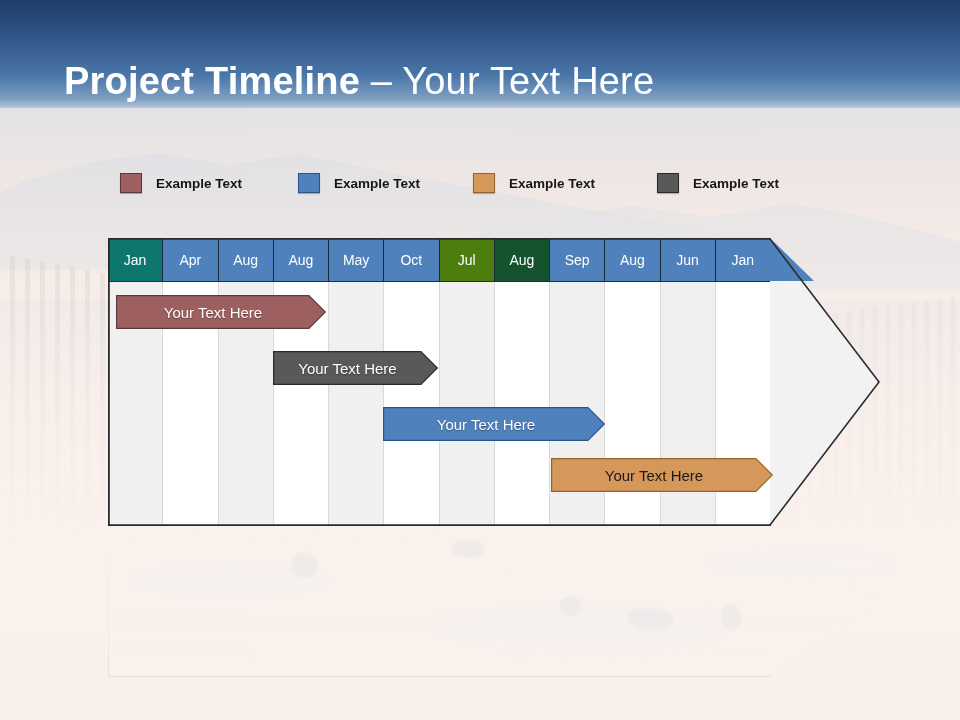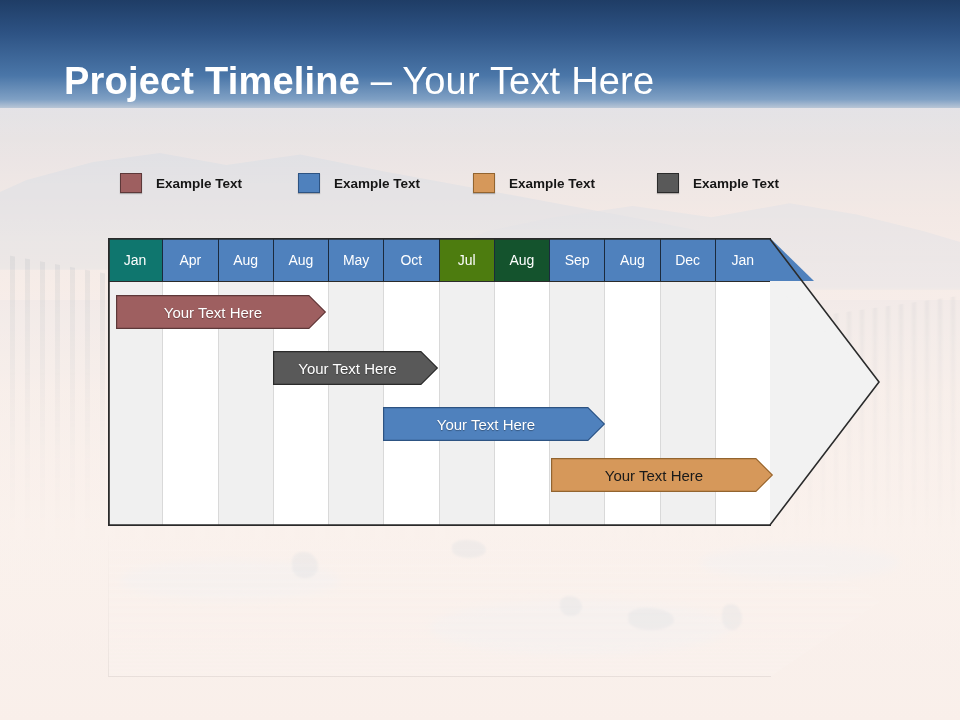--- a/index.html
+++ b/index.html
@@ -252,21 +252,21 @@
     <div class="month-cell" style="background: #14532d;">
         <span style="color: rgb(255, 255, 255);">Aug</span>
       </div>
     <div class="month-cell" style="background: rgb(79, 129, 189);">
         <span style="color: rgb(255, 255, 255);">Sep</span>
       </div>
     <div class="month-cell" style="background: rgb(79, 129, 189);">
         <span style="color: rgb(255, 255, 255);">Aug</span>
       </div>
     <div class="month-cell" style="background: rgb(79, 129, 189);">
-        <span style="color: rgb(255, 255, 255);">Dec</span>
+        <span style="color: rgb(255, 255, 255);">Jun</span>
       </div>
     <div class="month-cell" style="background: rgb(79, 129, 189);">
         <span style="color: rgb(255, 255, 255);">Jan</span>
       </div>
   </div>
   <div class="month-tip" style="background: rgb(79, 129, 189);"></div>
 
   <div class="body-grid">
     <div class="body-col odd" style="background: rgb(240, 240, 240);"></div>
     <div class="body-col even" style="background: rgb(255, 255, 255);"></div>

